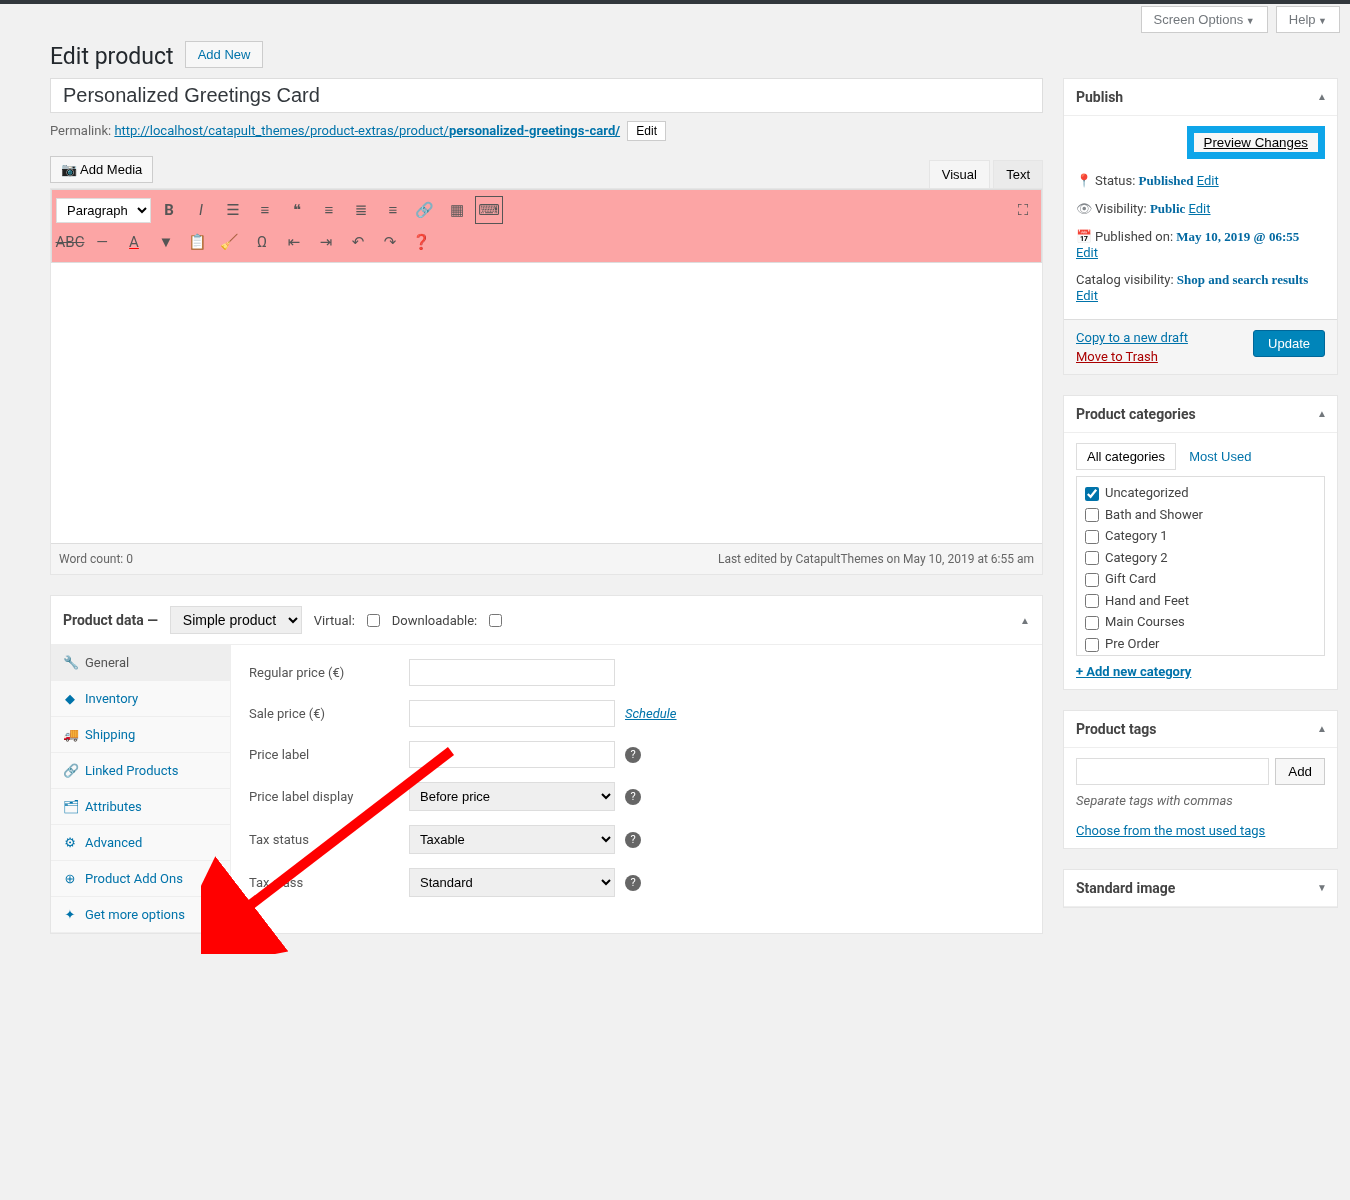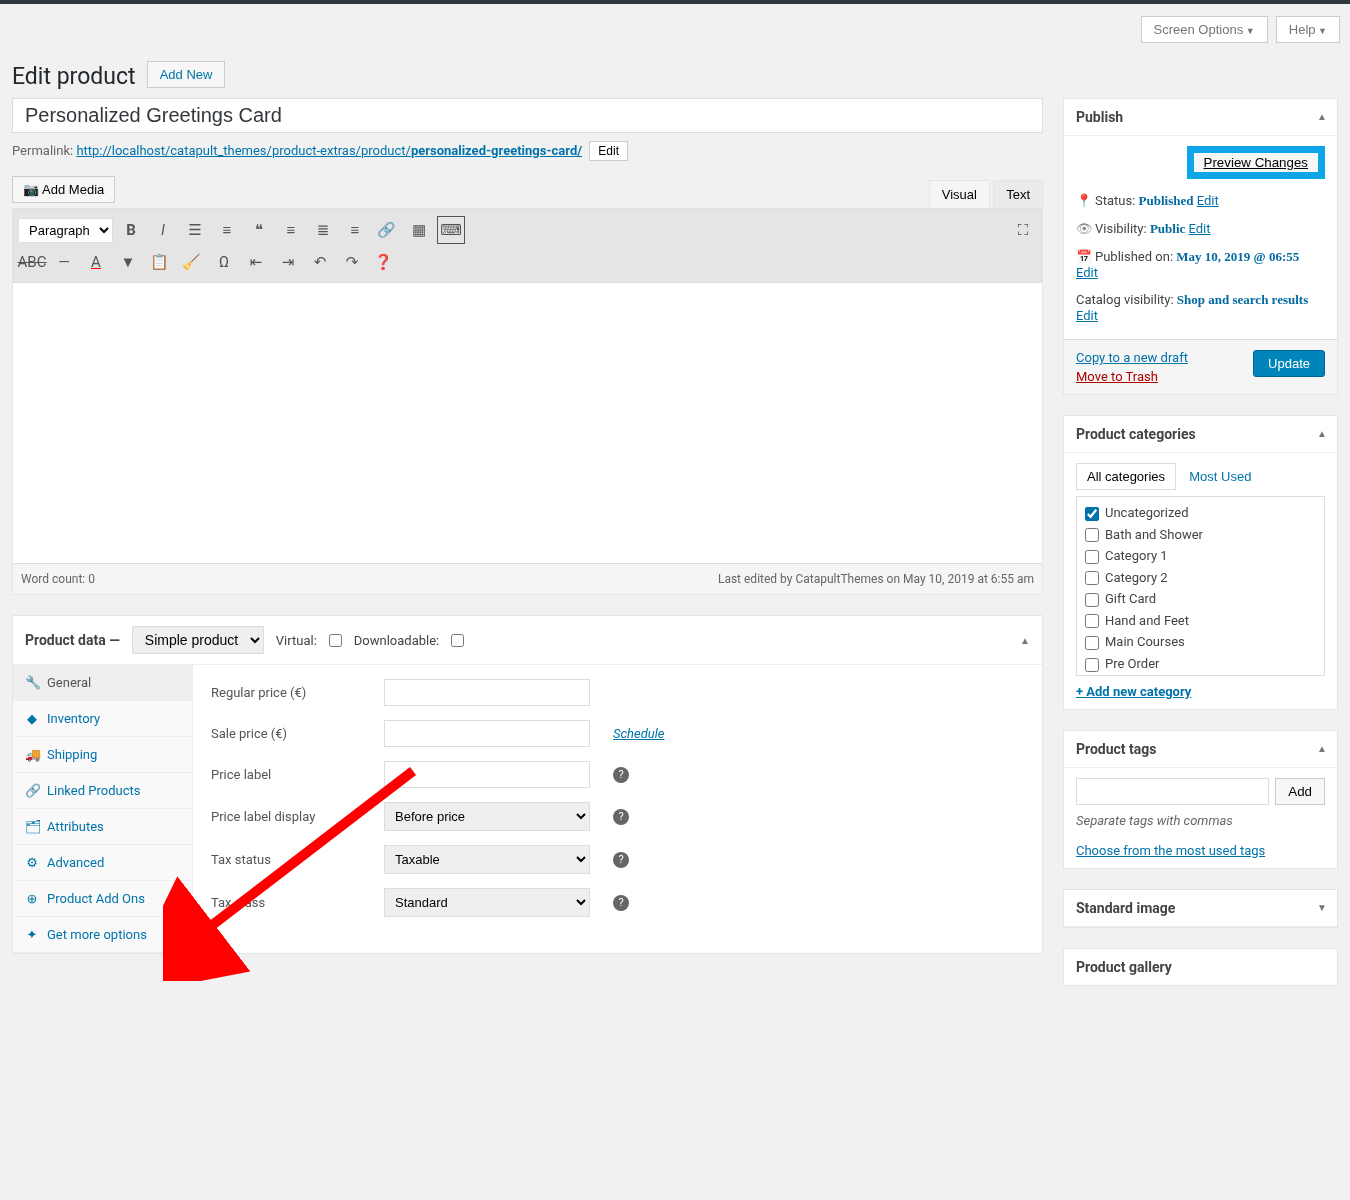--- a/index.html
+++ b/index.html
@@ -1,38 +1,38 @@
 <!DOCTYPE html>
 <html><head>
 <meta charset="utf-8">
 <style>
 * { box-sizing: border-box; margin: 0; padding: 0; }
 body { font-family: -apple-system, BlinkMacSystemFont, "Segoe UI", Roboto, sans-serif; background: #f1f1f1; color: #444; font-size: 13px; }
 .top-bar { border-top: 4px solid #32373c; }
-.screen-help { float: right; padding: 12px 10px; }
+.screen-help { float: right; padding: 2px 10px; }
 .screen-help button { background: #fff; border: 1px solid #ccc; padding: 5px 12px; font-size: 13px; cursor: pointer; margin-left: 5px; color: #72777c; }
 .screen-help button::after { content: " ▼"; font-size: 9px; color: #72777c; }
-.main-wrap { padding: 0 12px; }
+.main-wrap { padding: 0 12px; margin-left: 38px; }
 h1.page-title { font-size: 23px; font-weight: 400; color: #23282d; padding: 8px 0; display: inline-block; }
 .add-new-btn { display: inline-block; background: #f7f7f7; border: 1px solid #ccc; color: #0073aa; padding: 5px 12px; font-size: 13px; margin-left: 8px; cursor: pointer; vertical-align: 5px; }
 .two-col { display: flex; gap: 20px; }
 .col-main { flex: 1; min-width: 0; }
 .col-side { width: 275px; }
 input.title-input { width: 100%; font-size: 20px; padding: 5px 12px; border: 1px solid #ddd; background: #fff; margin-bottom: 4px; color: #32373c; }
 .permalink { font-size: 13px; color: #666; padding: 4px 0 10px; }
 .permalink a { color: #0073aa; text-decoration: underline; }
 .permalink .slug { font-weight: bold; }
 .edit-slug-btn { background: #fff; border: 1px solid #ccc; padding: 2px 8px; font-size: 12px; cursor: pointer; margin-left: 4px; }
 .editor-box { background: #fff; border: 1px solid #e5e5e5; }
 .add-media-btn { background: #f7f7f7; border: 1px solid #ccc; padding: 5px 10px; cursor: pointer; margin: 5px 0; font-size: 13px; }
 .add-media-btn::before { content: "📷 "; }
 .editor-tabs { float: right; }
 .editor-tabs button { background: #ebebeb; border: 1px solid #e5e5e5; border-bottom: none; padding: 6px 12px; cursor: pointer; font-size: 13px; }
 .editor-tabs button.active { background: #f5f5f5; }
-.toolbar { background: #e5e5e5; border: 1px solid #ddd; padding: 4px; }
+.toolbar { background: #fca5a5; border: 1px solid #ddd; padding: 4px; }
 .toolbar-row { display: flex; align-items: center; gap: 4px; padding: 2px 0; }
 .tb-btn { width: 28px; height: 28px; display: inline-flex; align-items: center; justify-content: center; cursor: pointer; color: #555; font-size: 15px; }
 .tb-btn.active { border: 1px solid #555; }
 .tb-select { font-size: 13px; padding: 3px 6px; border: 1px solid #ddd; background: #fff; }
 .tb-expand { margin-left: auto; }
 .editor-content { background: #fff; height: 280px; }
 .editor-foot { background: #f5f5f5; border-top: 1px solid #ddd; padding: 8px; font-size: 12px; color: #666; display: flex; justify-content: space-between; }
 .panel { background: #fff; border: 1px solid #e5e5e5; margin-bottom: 20px; }
 .panel-head { padding: 10px 12px; font-size: 14px; font-weight: bold; border-bottom: 1px solid #eee; position: relative; }
 .panel-head .toggle { position: absolute; right: 10px; top: 12px; color: #72777c; font-size: 10px; cursor: pointer; }
@@ -62,21 +62,21 @@
 .prod-data-head .label { font-weight: bold; font-size: 14px; }
 .pd-select { font-size: 14px; padding: 4px 8px; border: 1px solid #ddd; }
 .pd-check-label { font-size: 13px; }
 .pd-toggle { margin-left: auto; color: #72777c; font-size: 10px; cursor: pointer; }
 .pd-body { display: flex; }
 .pd-tabs { width: 180px; background: #f9f9f9; border-right: 1px solid #eee; }
 .pd-tab { padding: 10px 12px; cursor: pointer; border-bottom: 1px solid #eee; color: #0073aa; font-size: 13px; display: flex; align-items: center; gap: 8px; }
 .pd-tab.active { background: #eee; color: #555; }
 .pd-tab .icon { width: 14px; text-align: center; color: inherit; }
 .pd-content { flex: 1; padding: 14px 18px; background: #fff; }
-.field-row { display: flex; align-items: center; gap: 23px; margin-bottom: 14px; }
+.field-row { display: flex; align-items: center; gap: 10px; margin-bottom: 14px; }
 .field-row > label { width: 150px; font-size: 13px; color: #555; }
 .field-row input[type=text], .field-row select { width: 206px; padding: 5px 6px; border: 1px solid #ddd; font-size: 13px; }
 .field-row .help-q { width: 16px; height: 16px; background: #666; color: #fff; border-radius: 50%; font-size: 11px; display: inline-flex; align-items: center; justify-content: center; }
 .sched-link { color: #0073aa; text-decoration: underline; font-style: italic; font-size: 13px; }
 .arrow-svg { position: absolute; pointer-events: none; z-index: 100; }
 </style>
 </head>
 <body>
 
 <div class="top-bar">
@@ -302,20 +302,15 @@
         </div>
       </div>
 
       <div class="panel">
         <div class="panel-head">
           <span>Standard image</span>
           <span class="toggle">▼</span>
         </div>
       </div>
 
-      <div class="panel">
-        <div class="panel-head" style="border-bottom:none">
-          <span>Product gallery</span>
-        </div>
-      </div>
     </div>
   </div>
 </div>
 
 </body></html>

